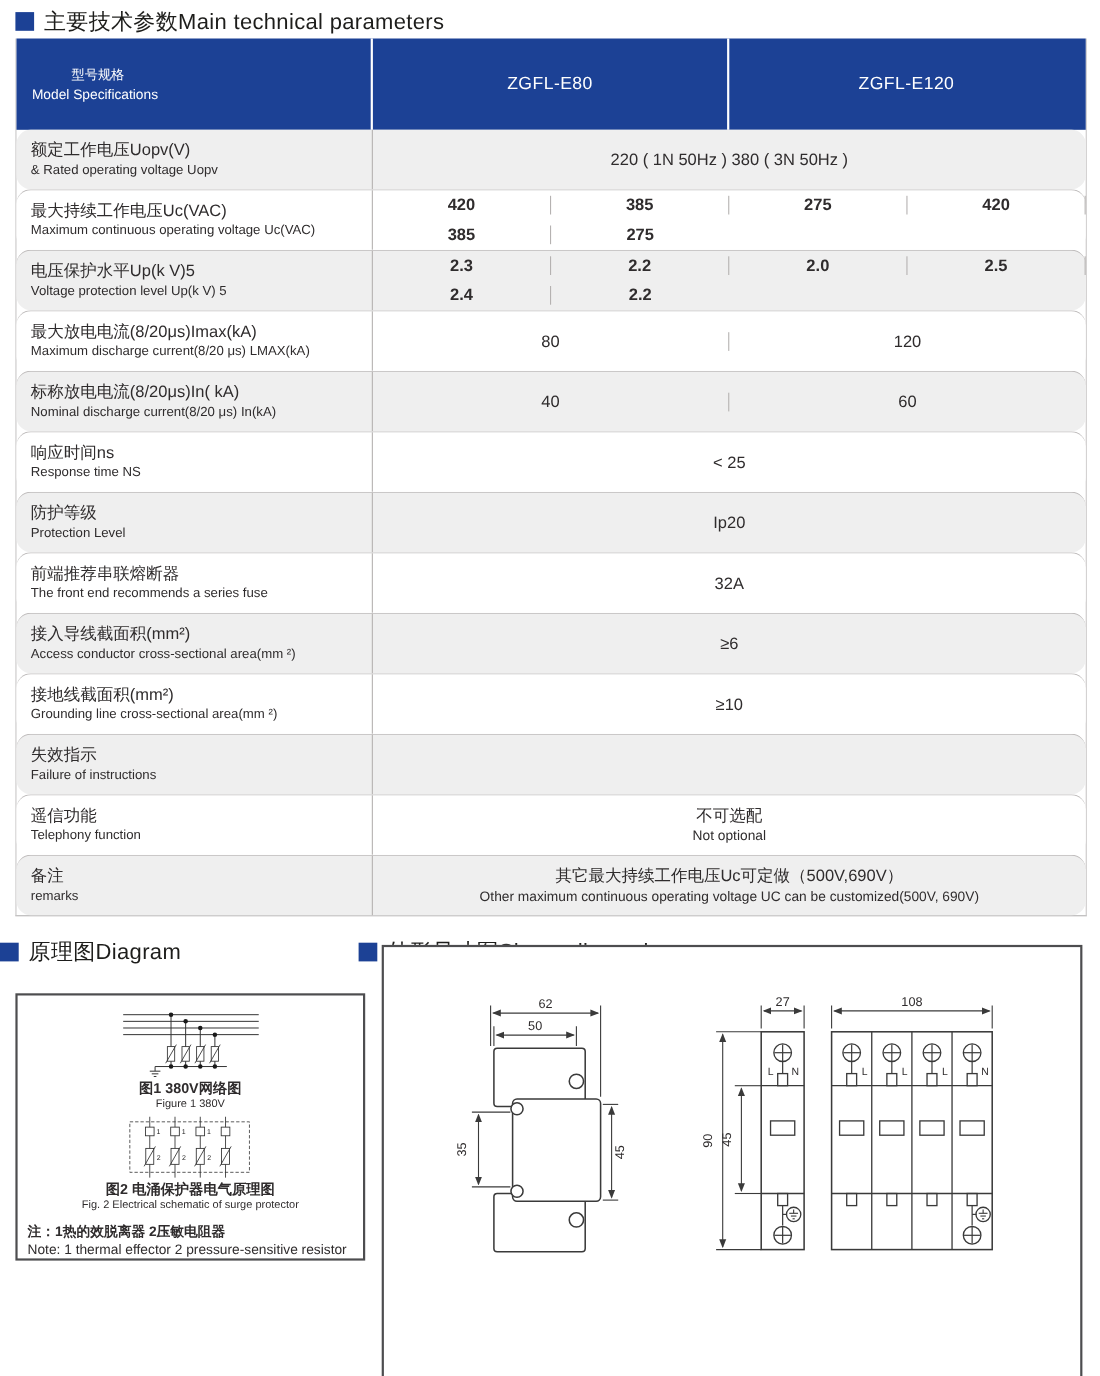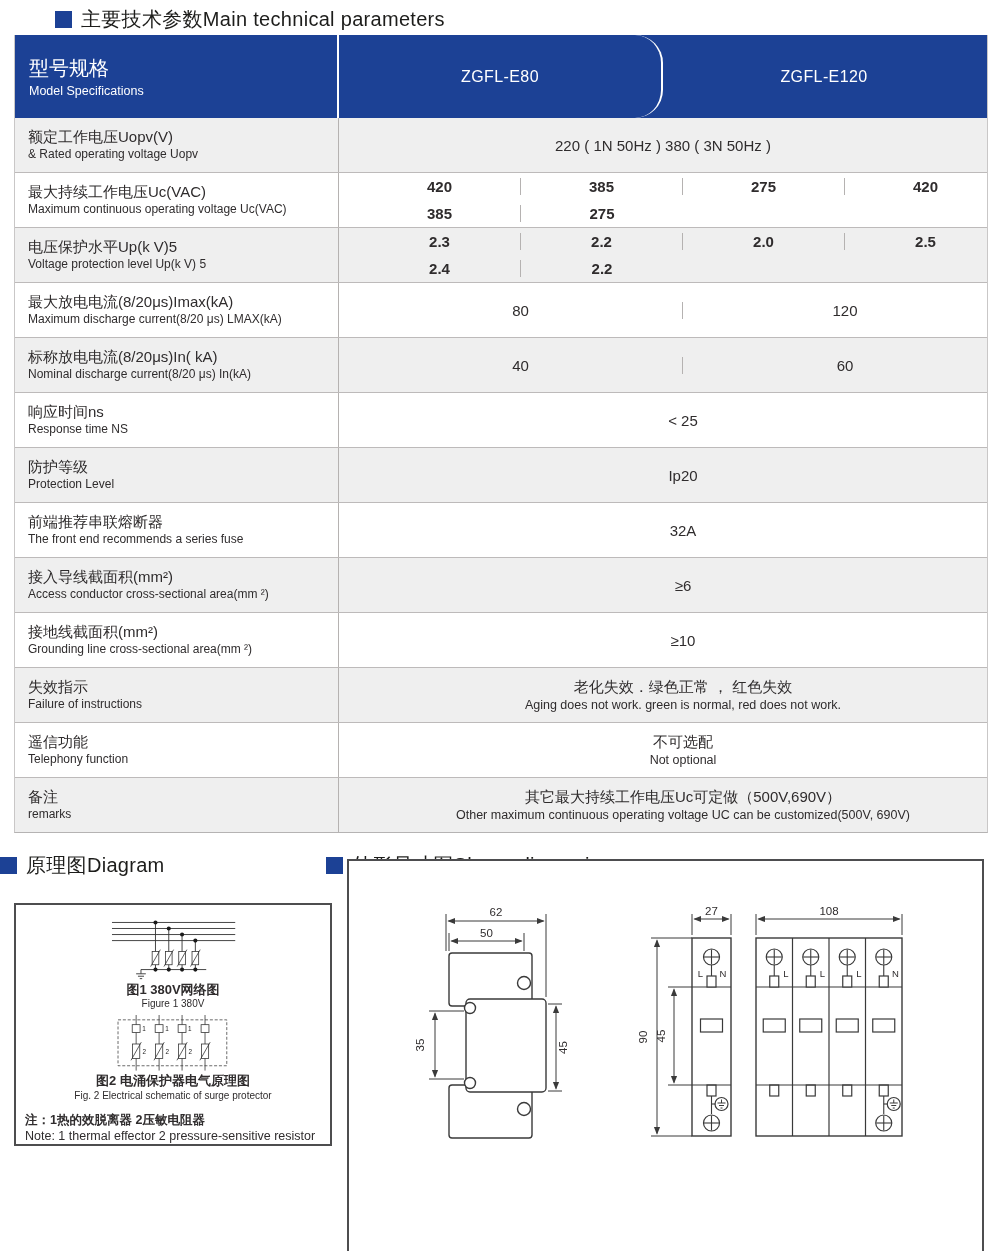--- a/index.html
+++ b/index.html
@@ -8,26 +8,26 @@
   .sec-title{position:absolute;display:flex;align-items:center;gap:9px;}
   .bullet{width:17px;height:17px;background:#1c4195;flex:0 0 auto;}
   .sec-title .txt{font-size:20px;color:#1d1d1b;letter-spacing:.3px;}
   
   .spec-table{position:absolute;left:14px;top:35px;width:972px;
               border-left:1px solid #c9c7c7;border-right:1px solid #c9c7c7;border-bottom:1px solid #b5b3b3;}
   .thead{display:grid;grid-template-columns:324px 324px 322px;height:83px;background:#1c4195;color:#fff;}
   .th{display:flex;align-items:center;justify-content:center;}
   .th-label{flex-direction:column;align-items:flex-start;justify-content:center;padding-left:14px;
             border-right:2px solid #fff;}
-  .th-label .cn{font-size:20px;}
+  .th-label .cn{font-size:12px;margin-left:36px;}
   .th-label .en{font-size:12.5px;margin-top:2px;}
   .th-model{font-size:16px;letter-spacing:.4px;}
-  .th-m1{border-right:2px solid #fff;border-radius:28px;}
-  .row{display:grid;grid-template-columns:324px 648px;height:54px;background:#fff;}
-  .row + .row{border-top:1px solid #bdbaba;gap:20px;}
+  .th-m1{border-right:2px solid #fff;}
+  .row{display:grid;grid-template-columns:324px 648px;height:54px;background:#fff;border-radius:13px;}
+  .row + .row{border-top:1px solid #bdbaba;}
   .row:nth-child(odd){background:#efefef;}
   .label-cell{display:flex;flex-direction:column;justify-content:center;padding-left:13px;
               border-right:1px solid #b5b2b1;}
   .label-cn{font-size:15px;line-height:1.25;}
   .label-en{font-size:12px;line-height:1.25;}
   .vals{display:flex;align-items:center;justify-content:center;font-size:15px;}
   .vals-six{display:grid;grid-template-columns:repeat(4,1fr);font-weight:bold;}
   .vals-two{display:grid;grid-template-columns:1fr 1fr;}
   .vcell{display:flex;align-items:center;justify-content:center;font-size:15px;}
   .vals-six .vcell:not(:last-child),.vals-two .vcell:not(:last-child){border-right:1px solid #b5b2b1;}
@@ -44,21 +44,21 @@
   .note{align-self:stretch;padding:0 9px;line-height:1.3;margin-top:9px;}
   .note .cn{font-size:12.5px;font-weight:bold;display:block;}
   .note .en{font-size:12.5px;display:block;}
   svg text{font-family:"Liberation Sans","DejaVu Sans",sans-serif;}
 </style>
 </head>
 <body>
 
 <div class="page">
 
-  <div class="sec-title" style="left:14px;top:6px;margin-left:41px;">
+  <div class="sec-title" style="left:14px;top:6px;">
     <span class="bullet"></span>
     <span class="txt"><span>主要技术参数</span><span>Main technical parameters</span></span>
   </div>
 
   <div class="spec-table">
     <div class="thead">
       <div class="th th-label">
         <span class="cn">型号规格</span>
         <span class="en">Model Specifications</span>
       </div>
@@ -165,24 +165,20 @@
           <div class="label-cn">接地线截面积(mm²)</div>
           <div class="label-en">Grounding line cross-sectional area(mm ²)</div>
         </div>
         <div class="vals">≥10</div>
       </div>
 
       <div class="row">
         <div class="label-cell">
           <div class="label-cn">失效指示</div>
           <div class="label-en">Failure of instructions</div>
-        </div>
-        <div class="vals vals-twoline">
-          <div class="v-cn">老化失效．绿色正常 ， 红色失效</div>
-          <div class="v-en">Aging does not work. green is normal, red does not work.</div>
         </div>
       </div>
 
       <div class="row">
         <div class="label-cell">
           <div class="label-cn">遥信功能</div>
           <div class="label-en">Telephony function</div>
         </div>
         <div class="vals vals-twoline">
           <div class="v-cn">不可选配</div>

